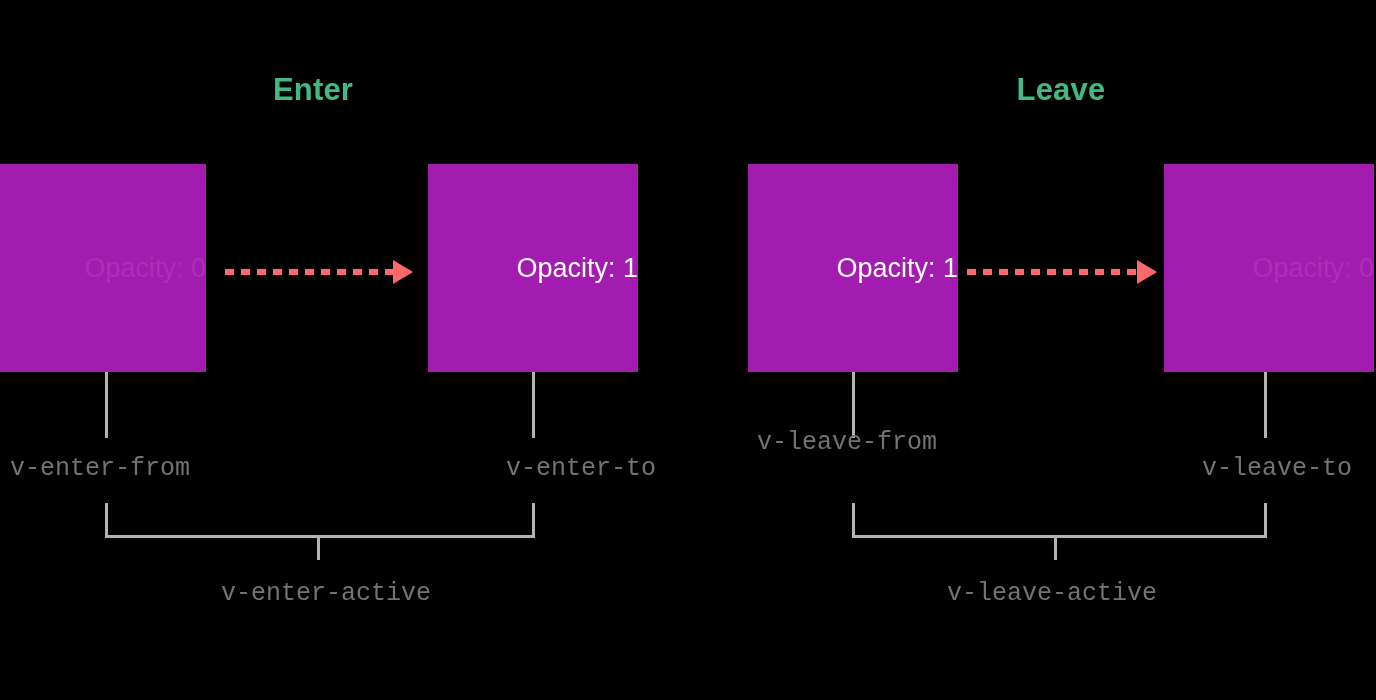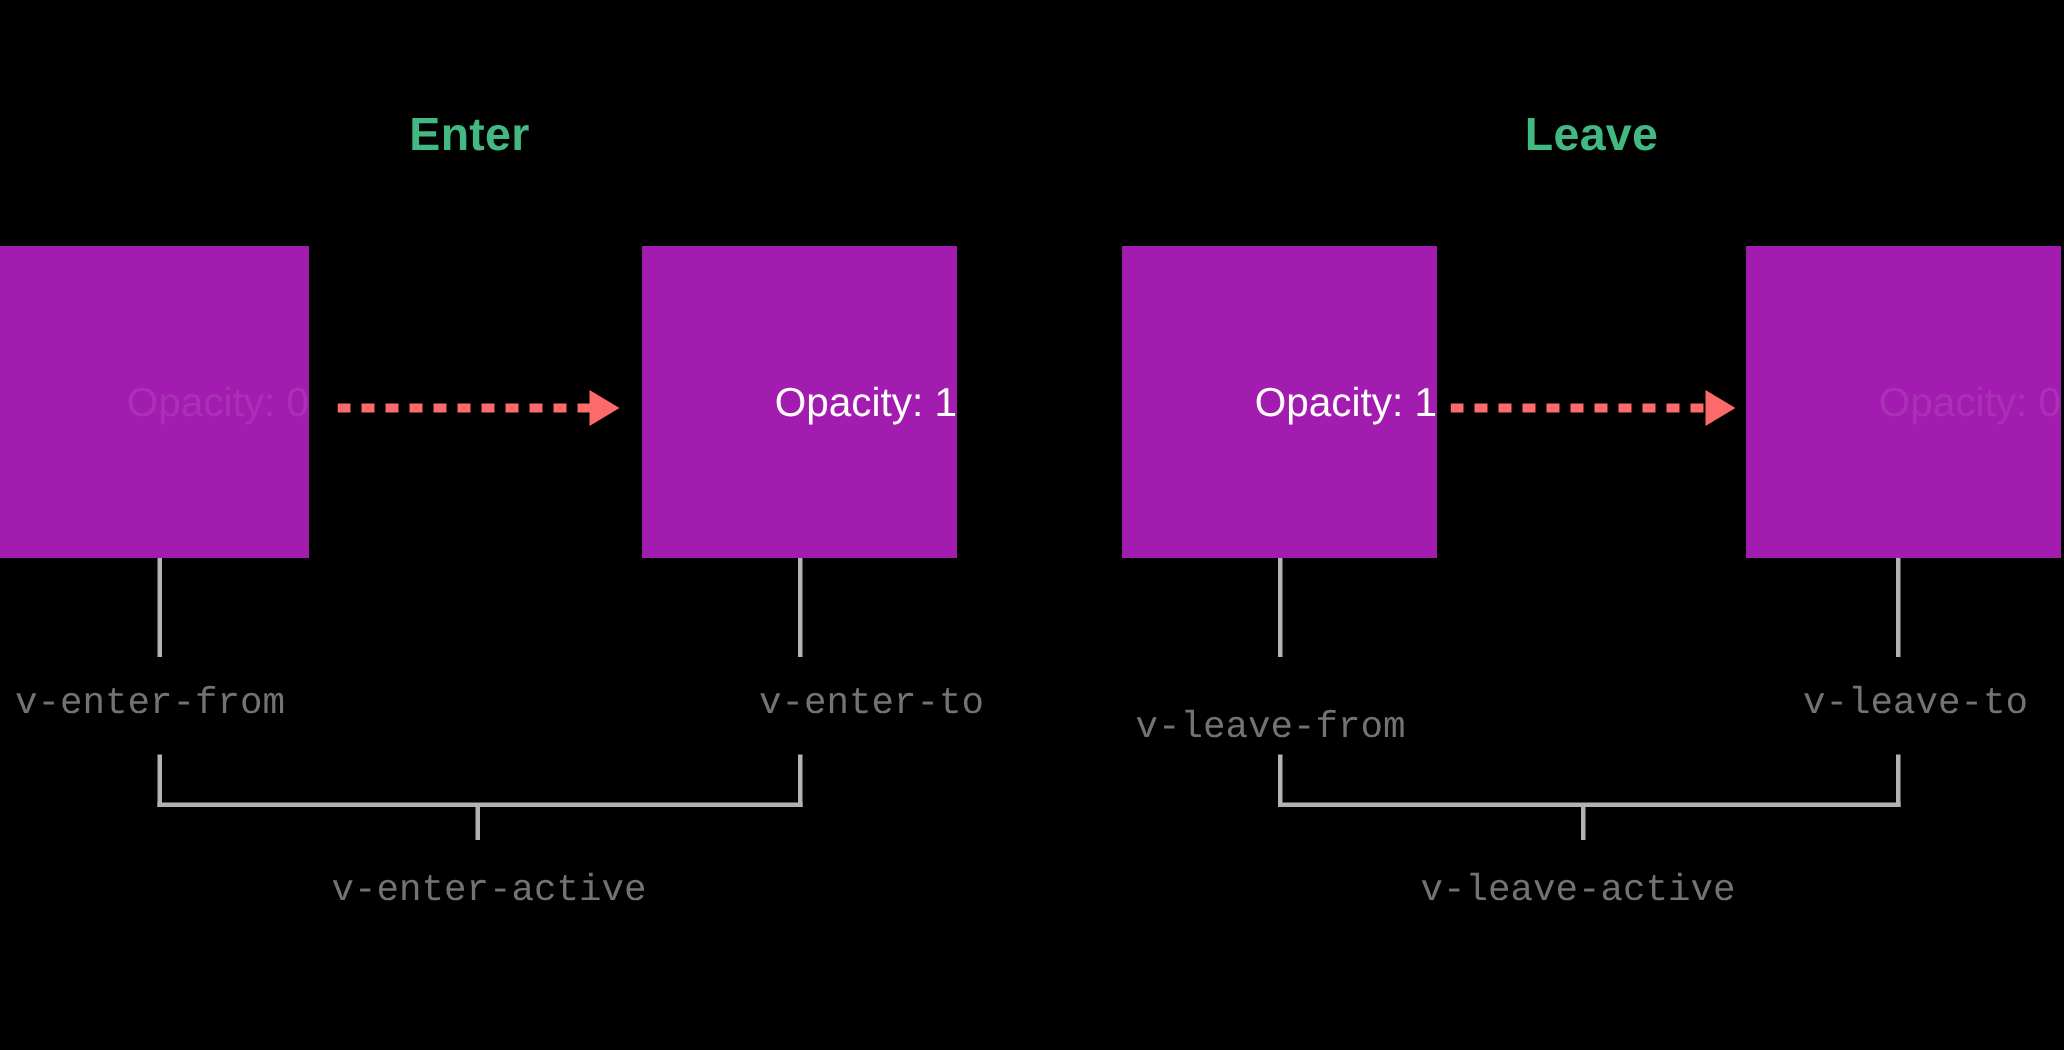--- a/index.html
+++ b/index.html
@@ -152,21 +152,21 @@
 
   <div class="stem" style="left:105px; top:372px; height:66px;"></div>
   <div class="stem" style="left:532px; top:372px; height:66px;"></div>
   <div class="stem" style="left:852px; top:372px; height:66px;"></div>
   <div class="stem" style="left:1264px; top:372px; height:66px;"></div>
 
   <div class="class-label" style="left:10px; top:456px;">v-enter-from</div>
 
   <div class="class-label right" style="left:656px; top:456px;">v-enter-to</div>
 
-  <div class="class-label" style="left:757px; top:472px;">v-leave-from</div>
+  <div class="class-label" style="left:757px; top:430px;">v-leave-from</div>
 
   <div class="class-label right" style="left:1352px; top:456px;text-align:right;">v-leave-to</div>
 
   <div class="bracket" style="left:105px; top:503px; width:430px;"></div>
   <div class="bracket-stem" style="left:317px; top:537px; height:23px;"></div>
 
   <div class="bracket" style="left:852px; top:503px; width:415px;"></div>
   <div class="bracket-stem" style="left:1054px; top:537px; height:23px;"></div>
 
   <div class="class-label center" style="left:1052px; top:581px;">v-leave-active</div>

